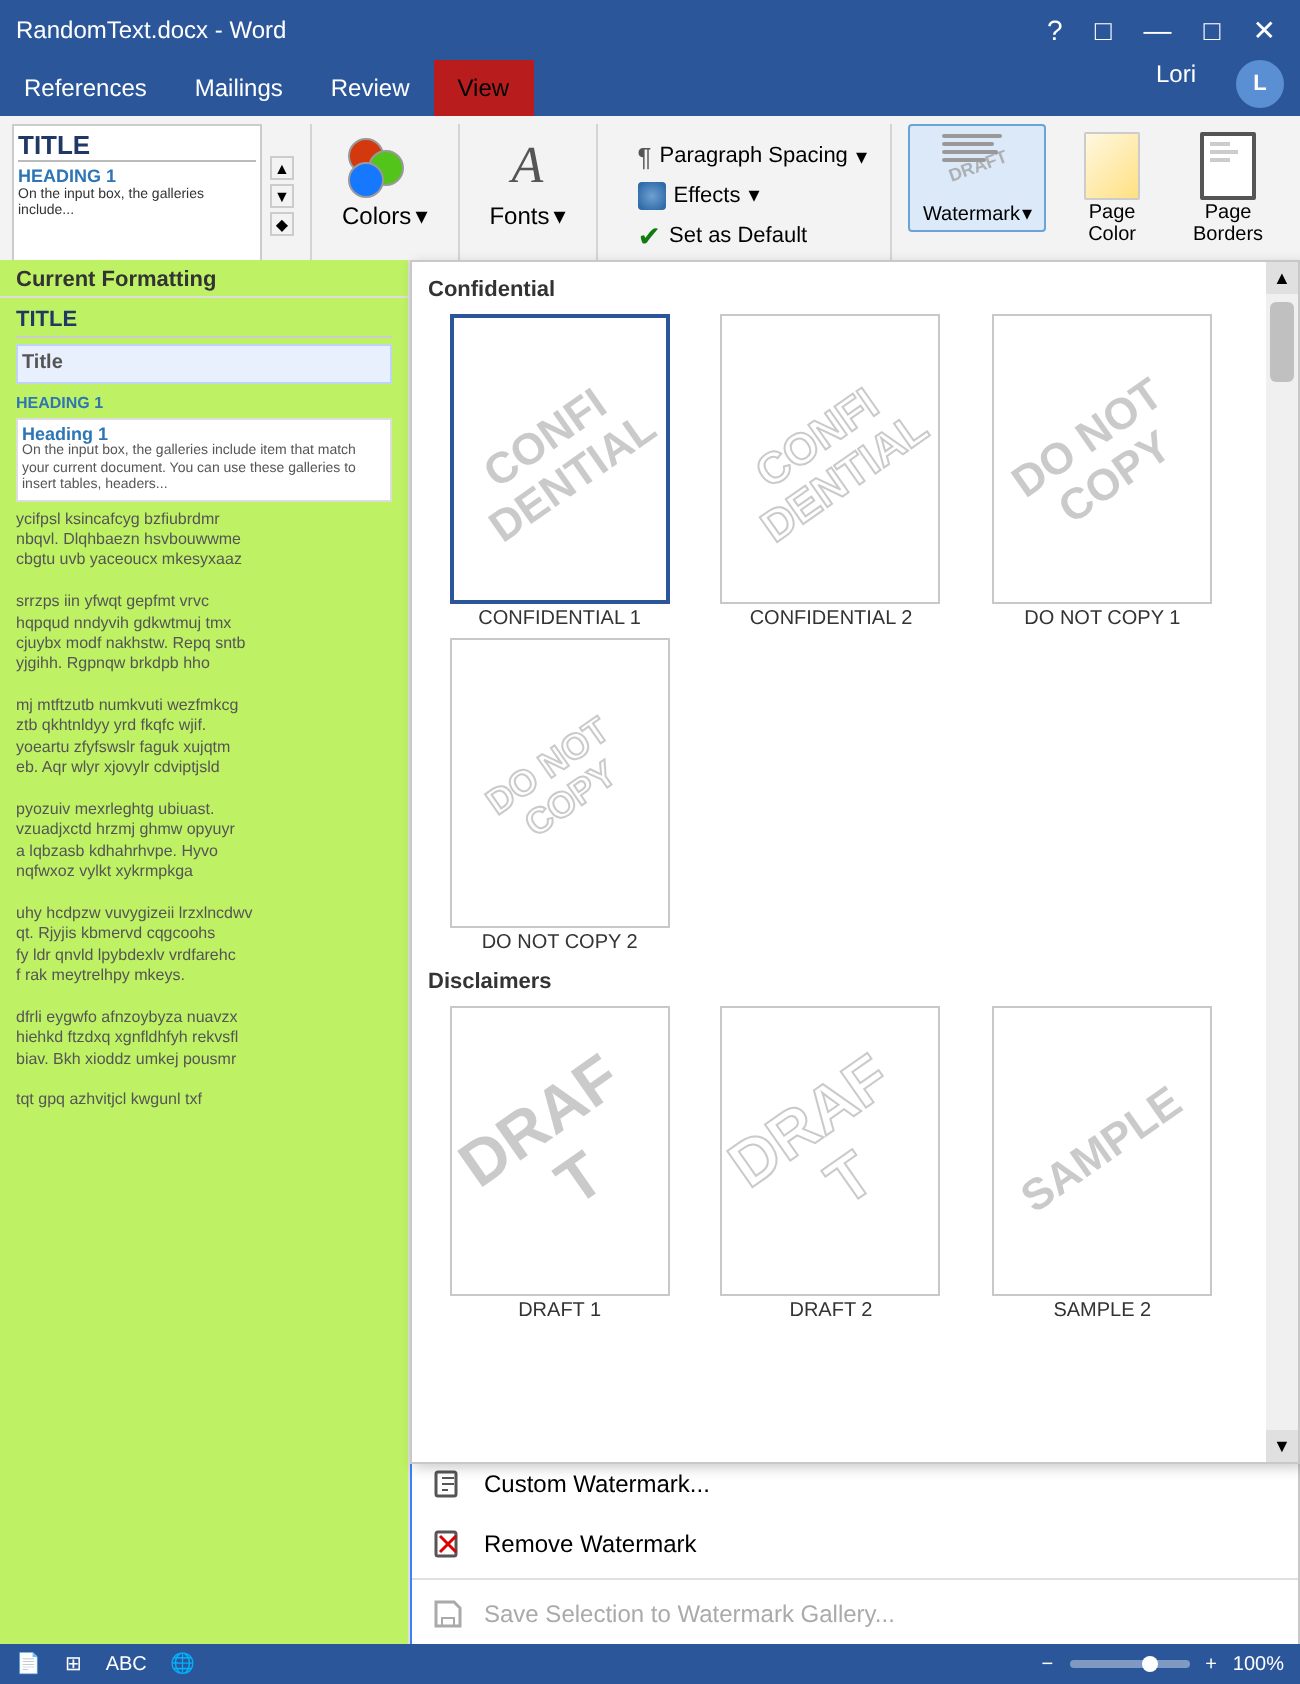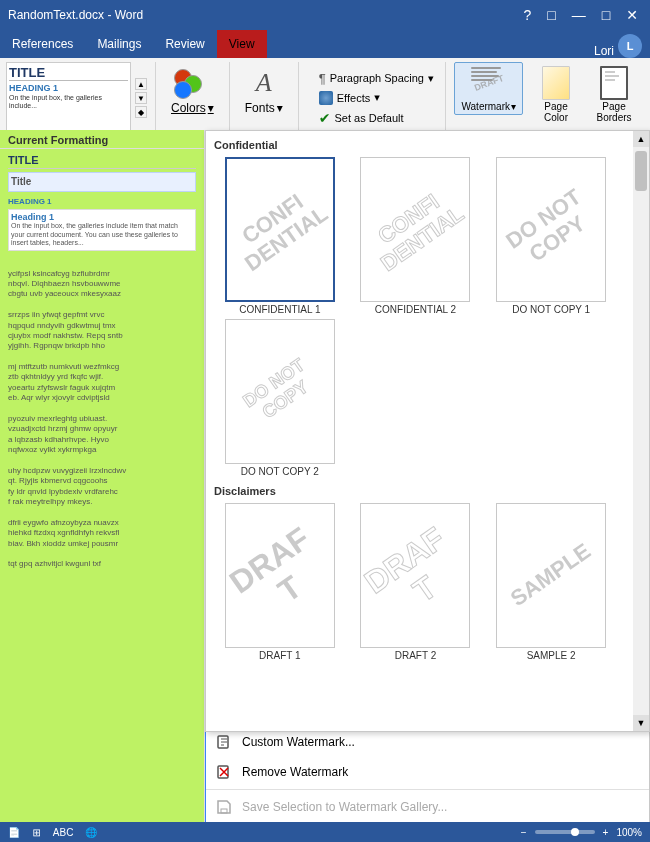--- a/index.html
+++ b/index.html
@@ -127,21 +127,21 @@
       padding: 0 8px;
       color: white;
       font-size: 10px;
     }
     .status-left { display: flex; gap: 12px; align-items: center; }
     .status-right { display: flex; gap: 8px; align-items: center; }
     .zoom-slider { width: 60px; height: 4px; background: rgba(255,255,255,0.4); border-radius: 2px; position: relative; }
     .zoom-thumb { width: 8px; height: 8px; background: white; border-radius: 50%; position: absolute; top: -2px; left: 60%; }
 
     
-    .user-area { display: flex; align-items: flex-end; gap: 4px; color: white; font-size: 12px; }
+    .user-area { display: flex; align-items: flex-start; gap: 20px; color: white; font-size: 12px; }
     .user-avatar { width: 24px; height: 24px; background: #5a8fd4; border-radius: 50%; overflow: hidden; display: flex; align-items: center; justify-content: center; font-size: 11px; color: white; font-weight: bold; }
 
     
     .colors-icon-area { width: 36px; height: 28px; position: relative; }
     .color-circle { position: absolute; width: 18px; height: 18px; border-radius: 50%; border: 1px solid #999; }
 
     
     .wm-big-icon { position: relative; width: 36px; height: 40px; }
     .wm-big-icon .wm-lines { display: flex; flex-direction: column; gap: 2px; padding-top: 4px; }
     .wm-big-icon .wm-line { height: 2px; background: #999; border-radius: 1px; }
@@ -196,21 +196,21 @@
 
     <div style="display:flex;flex-direction:column;align-items:center;border-right:1px solid #d4d4d4;padding-right:8px;">
       <div class="ribbon-btn-large">
         <div class="icon-area">
           <div class="colors-icon-area">
             <div class="color-circle" style="background:#d4380d;top:0;left:0;"></div>
             <div class="color-circle" style="background:#52c41a;top:6px;left:10px;"></div>
             <div class="color-circle" style="background:#1677ff;top:12px;left:0;"></div>
           </div>
         </div>
-        <div style="display:flex;align-items:flex-end;gap:2px;text-decoration:underline;">
+        <div style="display:flex;align-items:flex-end;gap:2px;">
           <span>Colors</span>
           <span>▾</span>
         </div>
       </div>
     </div>
 
     <div style="display:flex;flex-direction:column;align-items:center;border-right:1px solid #d4d4d4;padding-right:8px;">
       <div class="ribbon-btn-large">
         <div class="icon-area" style="font-size:26px;font-style:italic;font-family:serif;color:#555;">A</div>
         <div style="display:flex;align-items:center;gap:2px;">
@@ -287,21 +287,21 @@
   <div class="doc-sidebar-content">
     <div style="font-weight:bold;font-size:11px;color:#1f3864;border-bottom:1px solid #ccc;margin-bottom:3px;">TITLE</div>
     <div style="background:#e8f0fe;border:1px solid #bed3f7;padding:2px;margin-bottom:4px;font-size:8px;">
       <span style="font-weight:bold;font-size:10px;">Title</span>
     </div>
     <div style="font-weight:bold;font-size:8px;color:#2e75b6;margin-bottom:1px;">HEADING 1</div>
     <div style="background:#fff;border:1px solid #ddd;padding:2px;margin-bottom:4px;font-size:7px;line-height:1.2;">
       <div style="font-weight:bold;color:#2e75b6;font-size:9px;">Heading 1</div>
       <div style="color:#555;">On the input box, the galleries include item that match your current document. You can use these galleries to insert tables, headers...</div>
     </div>
-    <div style="font-size:8px;color:#555;line-height:1.3;margin-top:18px;">
+    <div style="font-size:8px;color:#555;line-height:1.3;margin-top:4px;">
       ycifpsl ksincafcyg bzfiubrdmr<br>
       nbqvl. Dlqhbaezn hsvbouwwme<br>
       cbgtu uvb yaceoucx mkesyxaaz<br><br>
       srrzps iin yfwqt gepfmt vrvc<br>
       hqpqud nndyvih gdkwtmuj tmx<br>
       cjuybx modf nakhstw. Repq sntb<br>
       yjgihh. Rgpnqw brkdpb hho<br><br>
       mj mtftzutb numkvuti wezfmkcg<br>
       ztb qkhtnldyy yrd fkqfc wjif.<br>
       yoeartu zfyfswslr faguk xujqtm<br>

